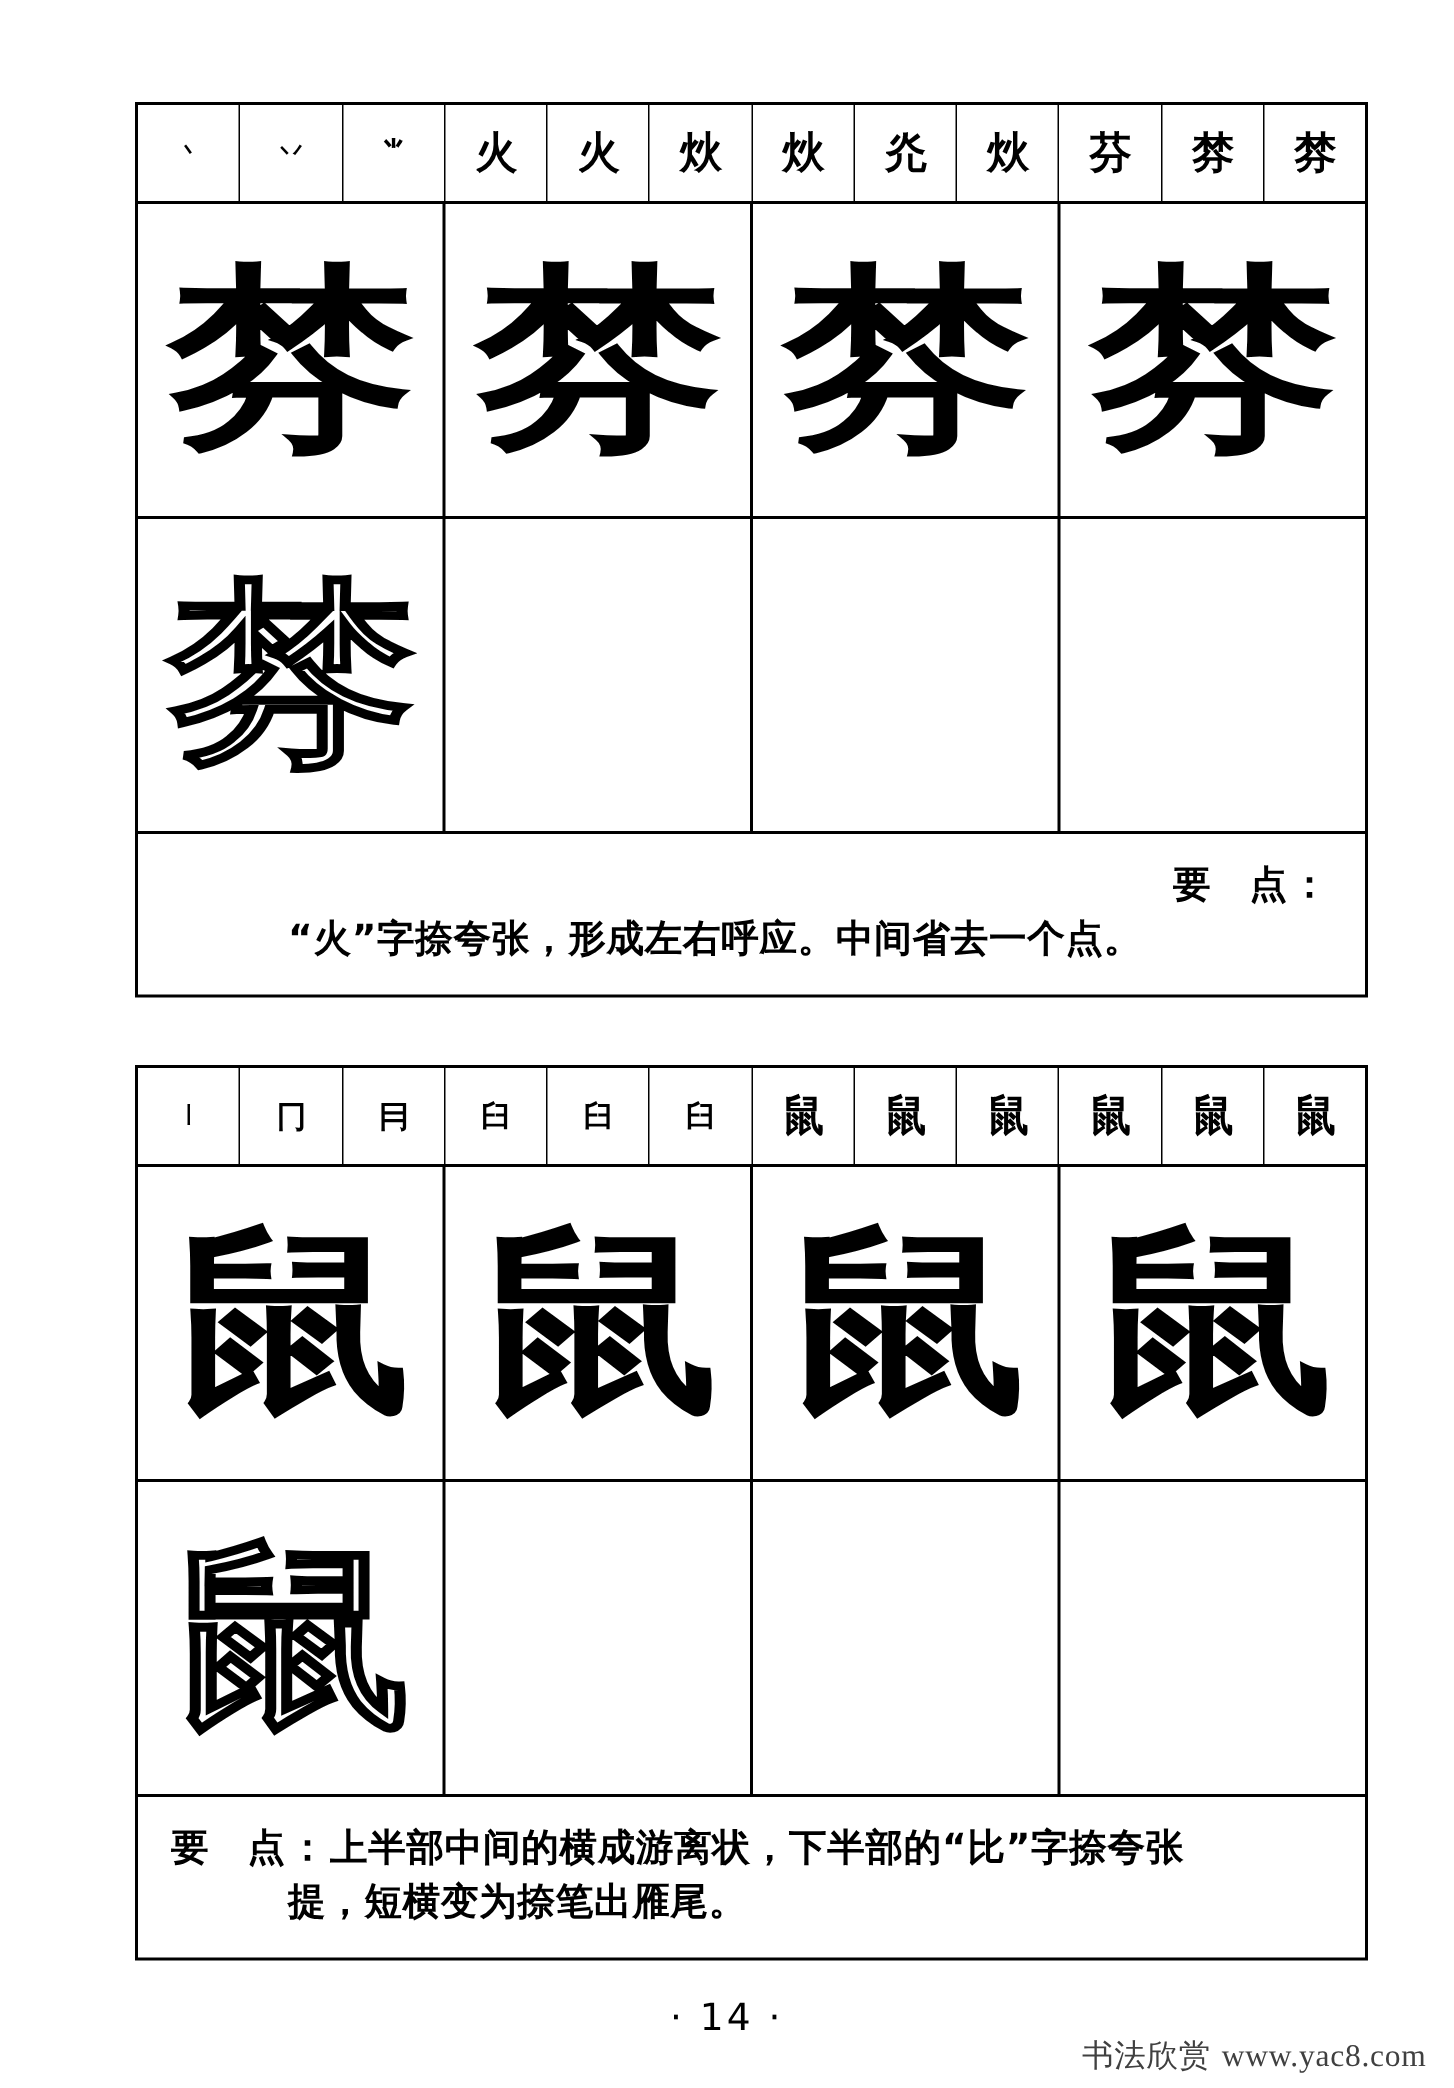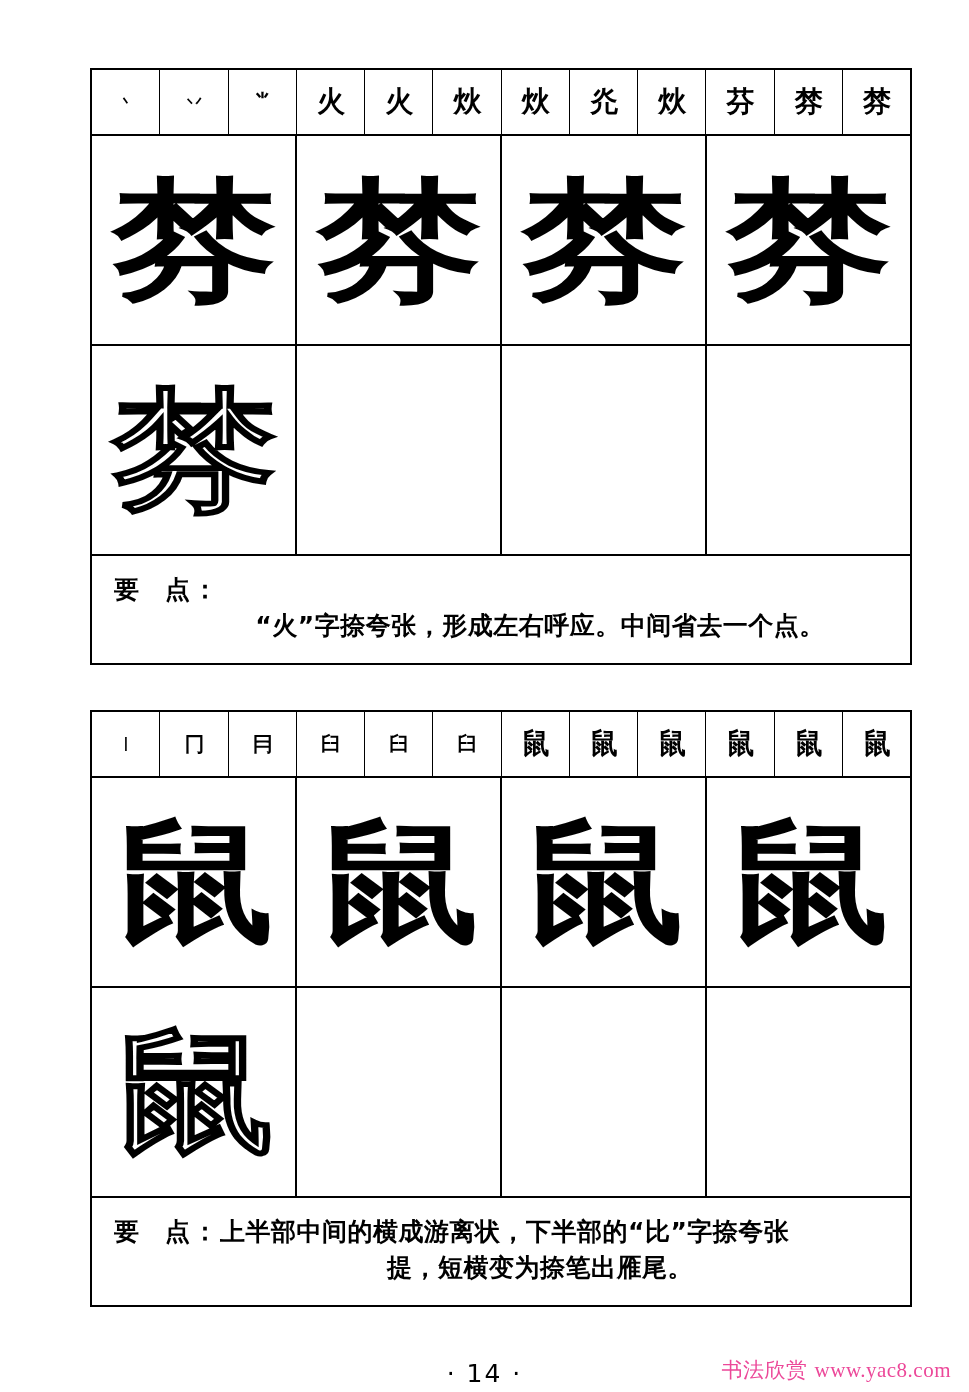--- a/index.html
+++ b/index.html
@@ -119,58 +119,57 @@
     box-sizing:border-box;
   }
   .note-line{
     display:flex;
     align-items:flex-start;
     font-size:25px;
     line-height:1.45;
     font-family:"DejaVu Sans", sans-serif;
     font-weight:600;
     letter-spacing:0.5px;
+    justify-content:flex-end;
   }
   .note-label{
     font-weight:700;
     white-space:pre;
     flex:0 0 auto;
     padding-right:2px;
   }
   .note-text{
     flex:1 1 auto;
   }
   .note-cont{
     margin-left:78px;
     font-size:25px;
     line-height:1.45;
     font-family:"DejaVu Sans", sans-serif;
     font-weight:600;
     letter-spacing:0.5px;
-    text-align:center;
   }
 
   
   .page-number{
     position:absolute;
     left:0;right:0;
     top:1330px;
     text-align:center;
     font-family:"DejaVu Sans", sans-serif;
     font-size:25px;
     letter-spacing:2px;
-    margin-top:29px;
   }
 
   
   .footer{
     position:absolute;
     right:18px;
     top:1356px;
-    color:#ec4899;
+    color:#404040;
     font-family:"DejaVu Sans", sans-serif;
     font-size:21px;
     letter-spacing:0.5px;
     white-space:nowrap;
   }
   .footer .url{font-family:"Liberation Serif", serif;}
 </style>
 </head>
 <body>
 

